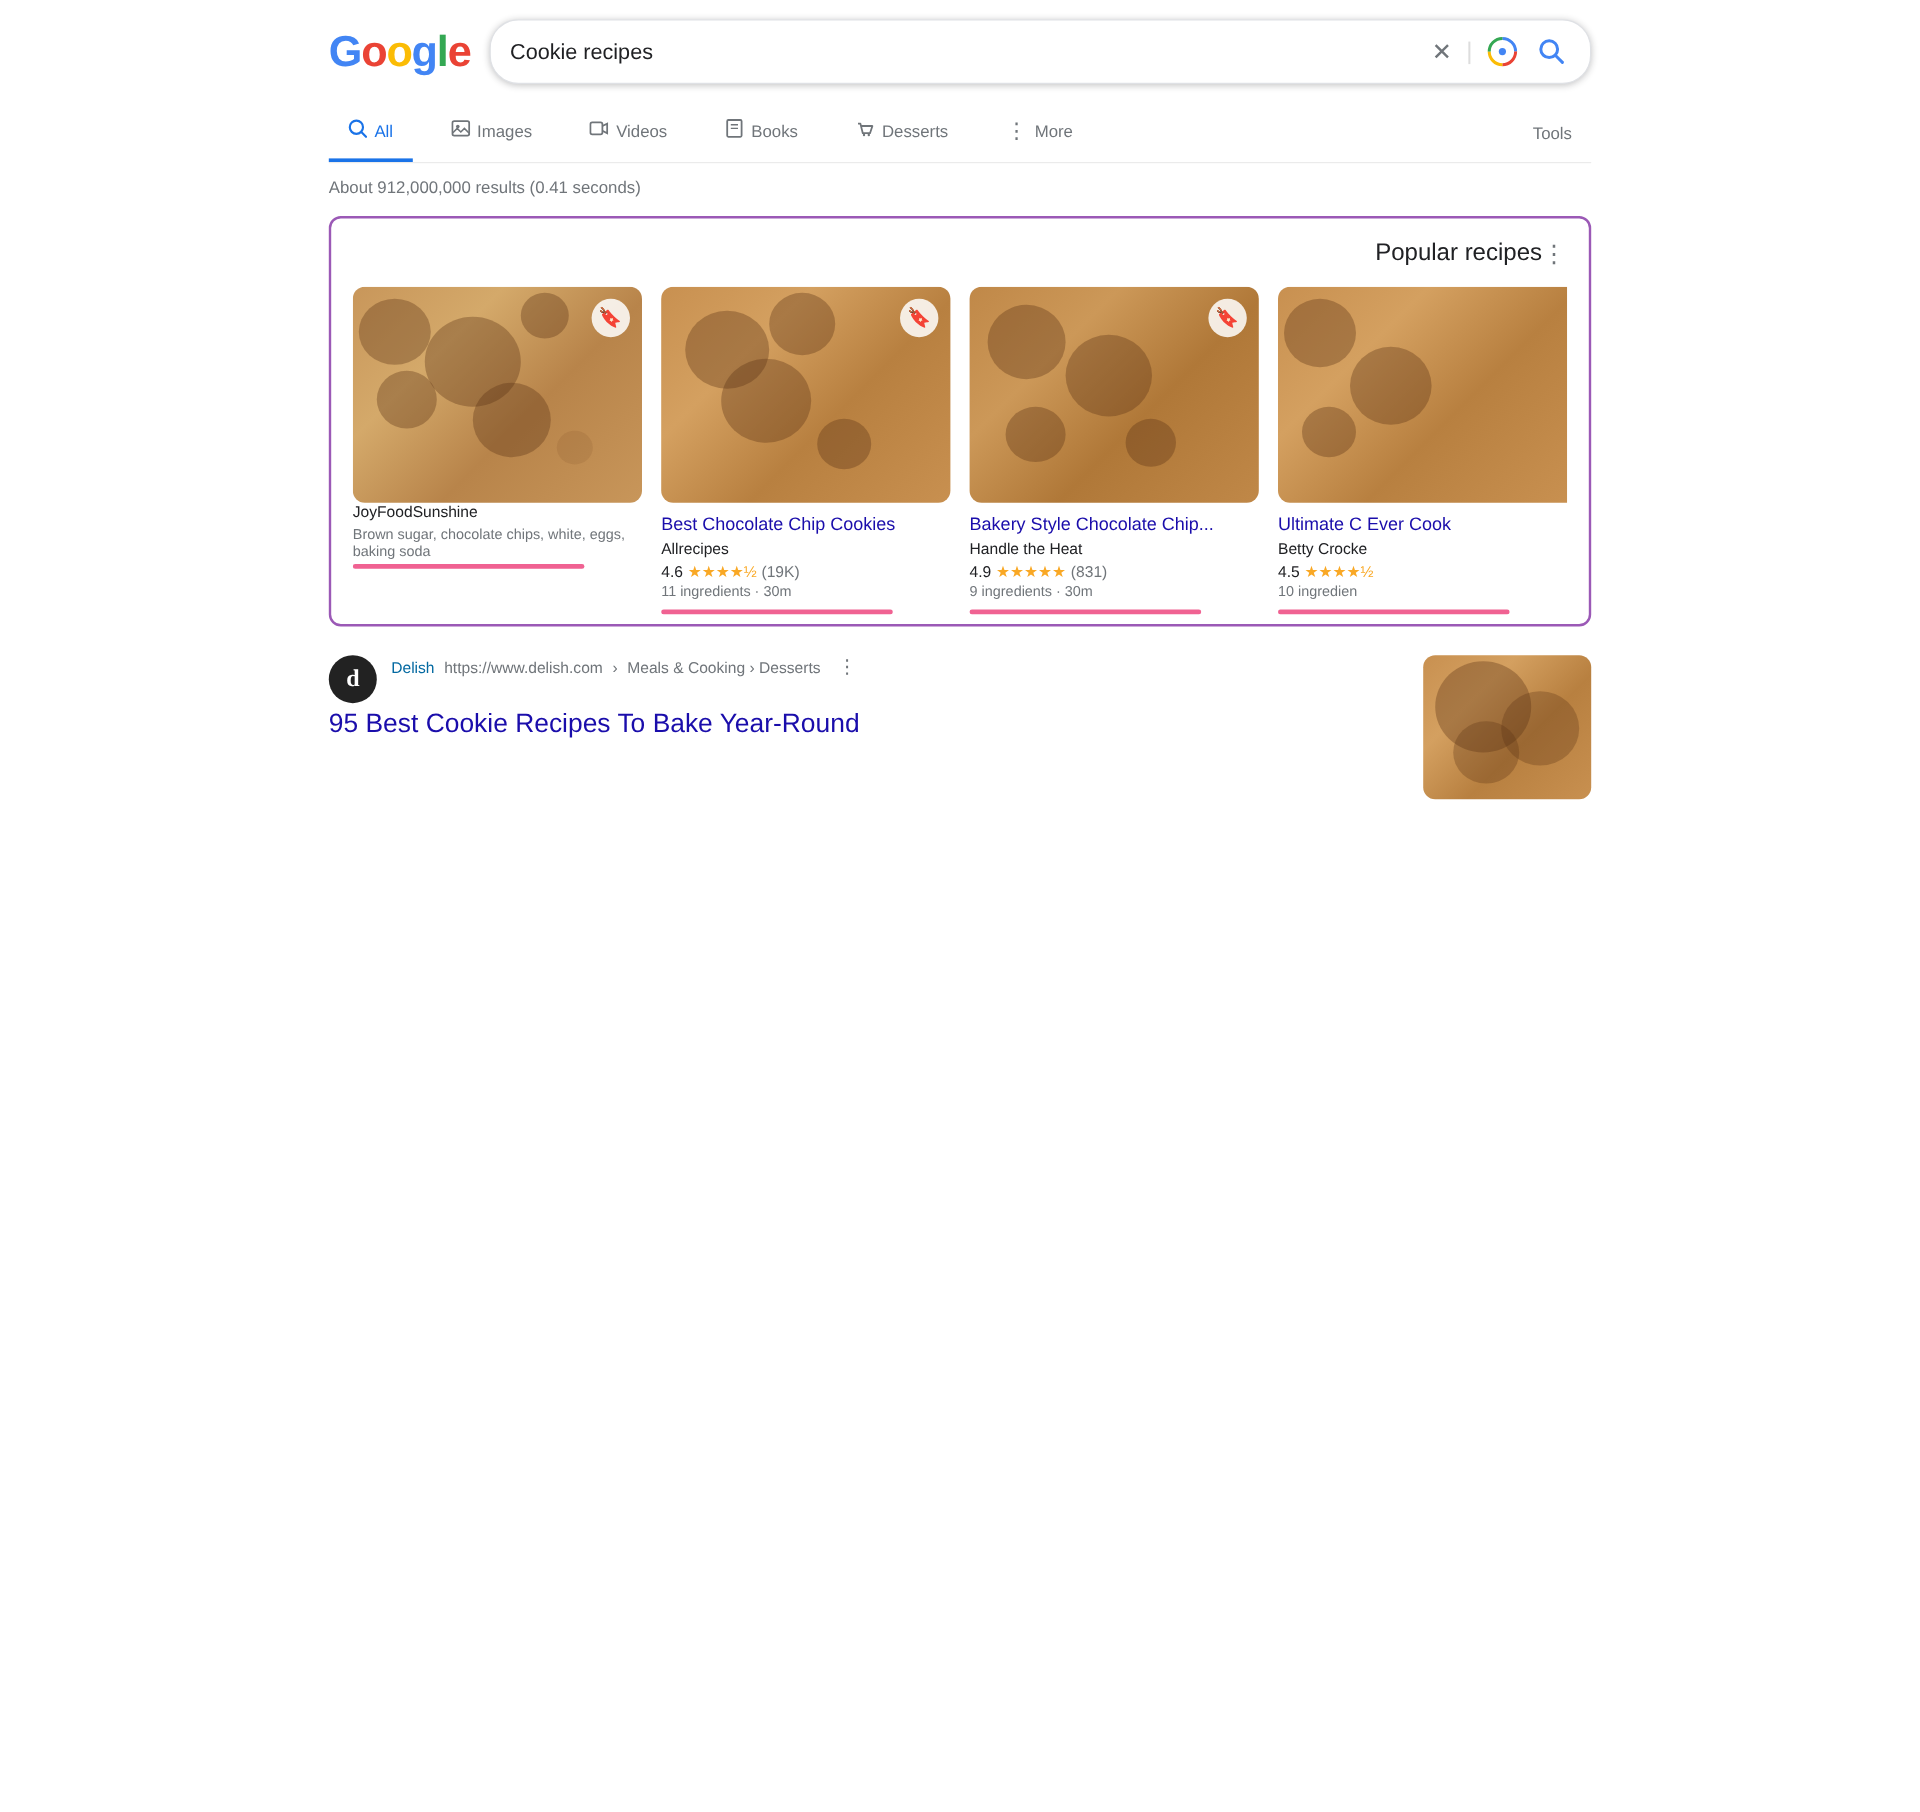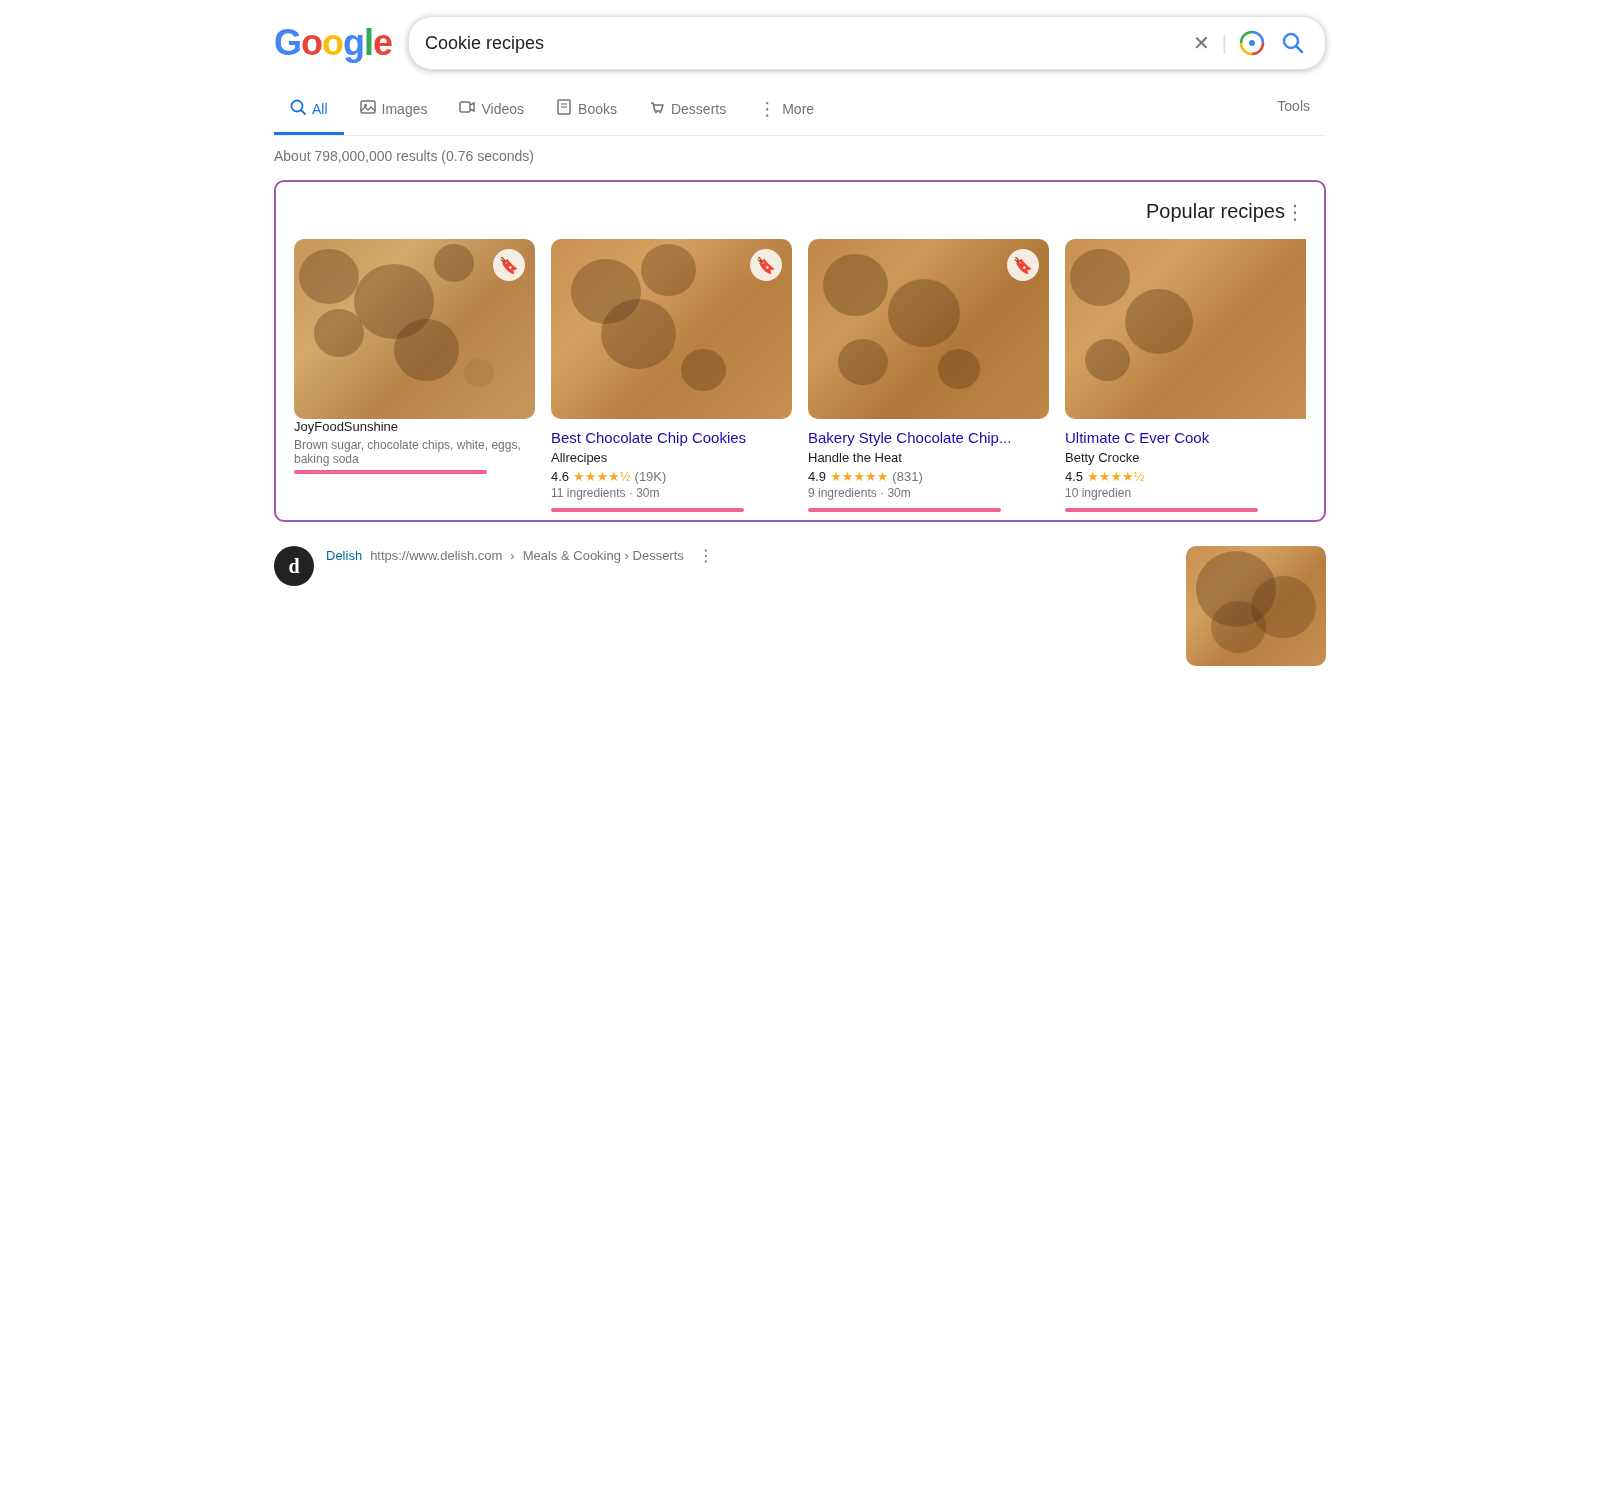--- a/index.html
+++ b/index.html
@@ -69,23 +69,24 @@
       height: 32px;
       display: inline-flex;
       align-items: center;
       justify-content: center;
       cursor: pointer;
     }
 
     
     .nav-tabs {
       display: flex;
+      align-items: center;
       border-bottom: 1px solid #ebebeb;
       margin-bottom: 12px;
-      gap: 0;
+      gap: 16px;
     }
     .nav-tab {
       display: flex;
       align-items: center;
       gap: 6px;
       padding: 12px 16px;
       font-size: 14px;
       color: #70757a;
       cursor: pointer;
       border-bottom: 3px solid transparent;
@@ -378,21 +379,21 @@
     </span>
     <span>Desserts</span>
   </a>
   <a class="nav-tab">
     <span class="tab-icon" style="font-size:18px;color:#70757a;">⋮</span>
     <span>More</span>
   </a>
   <span class="nav-tools">Tools</span>
 </nav>
 
-<div class="results-count">About 798,000,000 results (0.76 seconds)</div>
+<div class="results-count">About 912,000,000 results (0.41 seconds)</div>
 
 <div class="popular-recipes-box">
   <div class="popular-recipes-header">
     <span class="popular-recipes-title">Popular recipes</span>
     <span class="three-dots">⋮</span>
   </div>
 
   <div class="recipe-cards">
 
     <div class="recipe-card">
@@ -485,20 +486,21 @@
       <div>
         <div class="web-result-url-row">
           <span class="web-result-url">Delish</span>
           <span class="web-result-breadcrumb">https://www.delish.com</span>
           <span style="color:#70757a;font-size:13px;"> › </span>
           <span class="web-result-breadcrumb">Meals &amp; Cooking › Desserts</span>
           <span class="more-dots-icon">⋮</span>
         </div>
       </div>
     </div>
+    <div class="web-result-title">95 Best Cookie Recipes To Bake Year-Round</div>
   </div>
   <div class="web-result-thumb">
     <div style="position:absolute;top:0;left:0;right:0;bottom:0;overflow:hidden;">
       <div style="width:80px;height:76px;background:rgba(90,50,20,0.35);border-radius:50%;position:absolute;top:5px;left:10px;"></div>
       <div style="width:65px;height:62px;background:rgba(90,50,20,0.3);border-radius:50%;position:absolute;top:30px;left:65px;"></div>
       <div style="width:55px;height:52px;background:rgba(90,50,20,0.3);border-radius:50%;position:absolute;top:55px;left:25px;"></div>
     </div>
   </div>
 </div>
 

